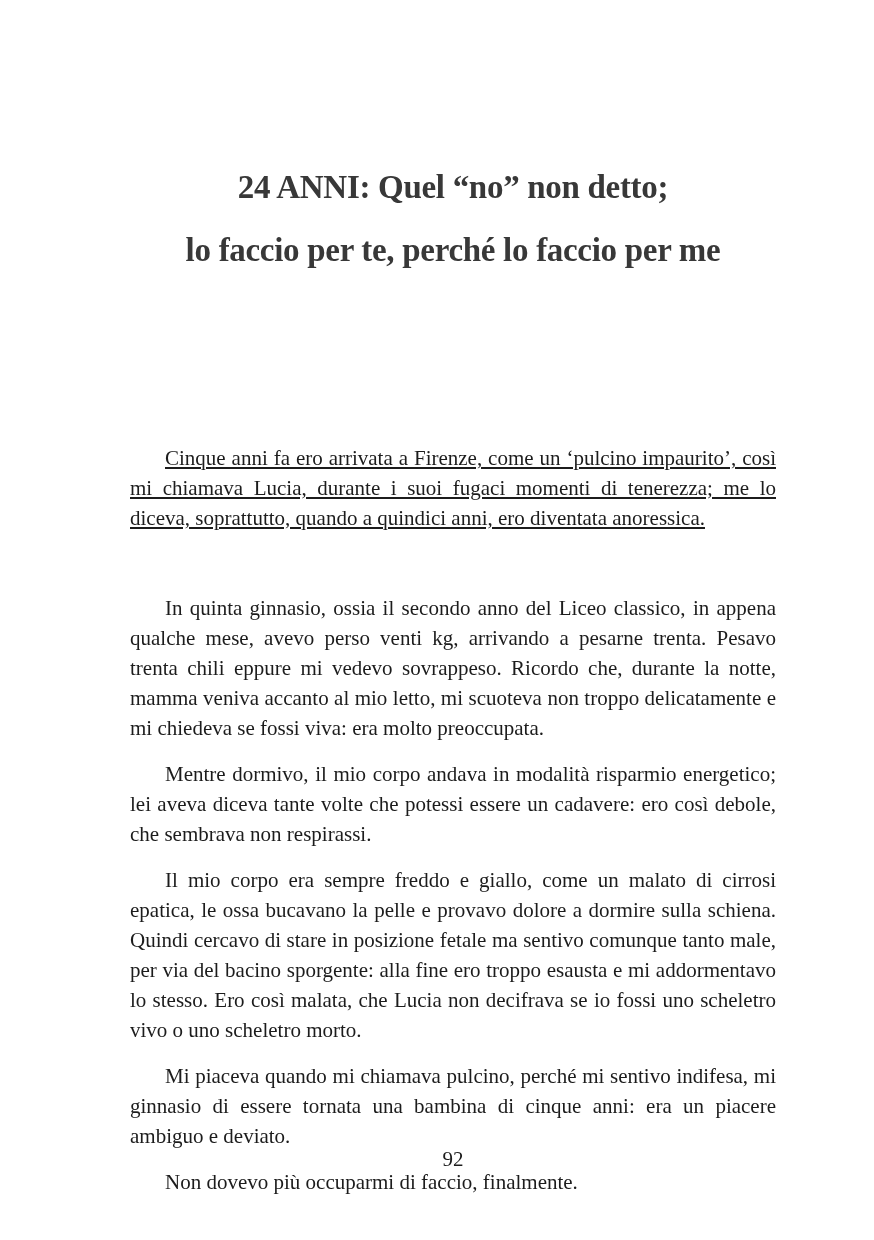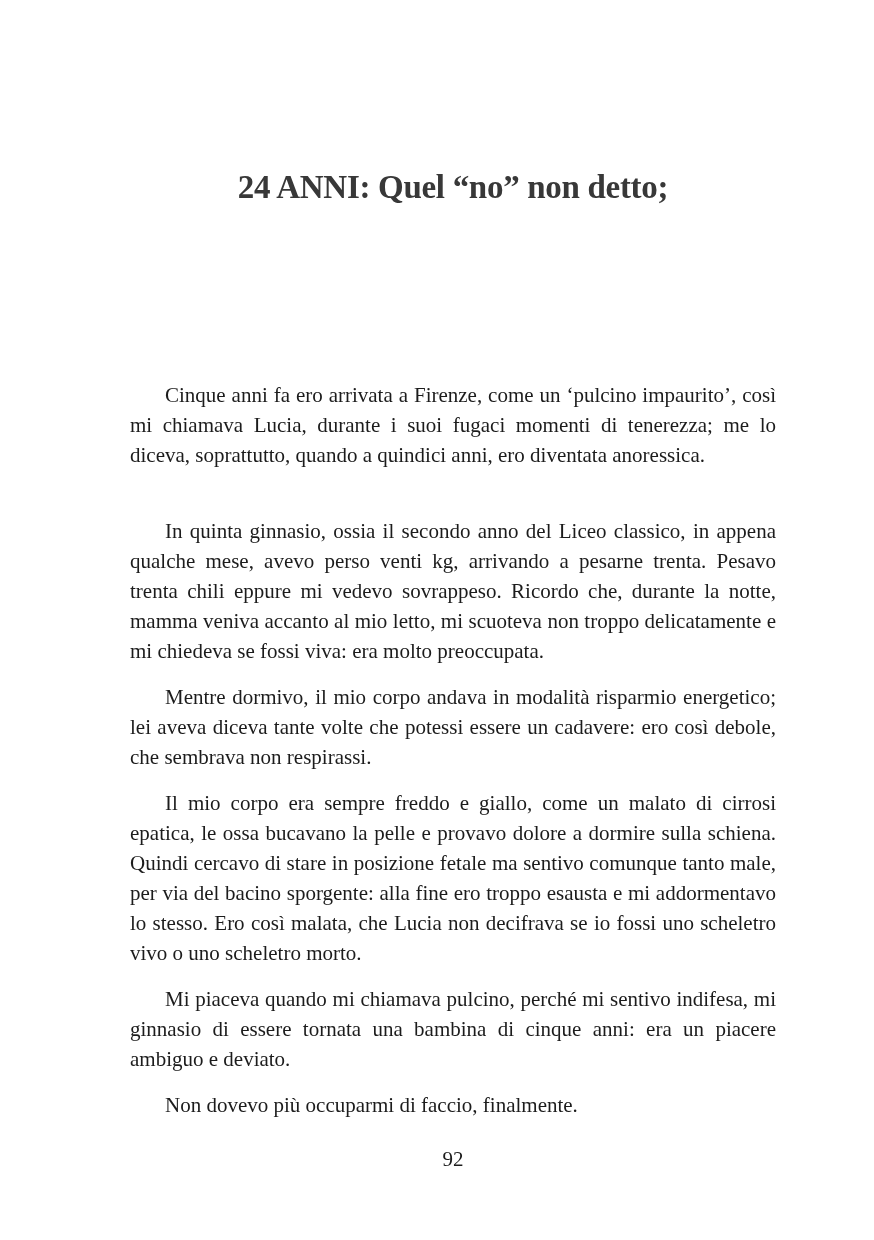--- a/index.html
+++ b/index.html
@@ -34,39 +34,41 @@
     margin: 137px auto 0 auto;
     font-size: 21px;
     line-height: 30px;
     color: #1c1c1c;
     text-align: justify;
   }
   .body-text p {
     text-indent: 35px;
   }
   .body-text p.gap-after {
-    margin-bottom: 30px;
+    margin-bottom: 44px;
+    text-decoration: underline;
   }
   .folio {
     position: absolute;
     bottom: 76px;
     left: 0;
     width: 100%;
     text-align: center;
     font-size: 21px;
     color: #1c1c1c;
   }
 </style>
 </head>
 <body>
 
 <div class="page">
 
   <h1 class="chapter-title">
     <span class="title-line">24 ANNI: Quel “no” non detto;</span>
+    <span class="title-line">lo faccio per te, perché lo faccio per me</span>
   </h1>
 
   <div class="body-text">
     <p class="gap-after">Cinque anni fa ero arrivata a Firenze, come un ‘pulcino impaurito’, così mi chiamava Lucia, durante i suoi fugaci momenti di tenerezza; me lo diceva, soprattutto, quando a quindici anni, ero diventata anoressica.</p>
     <p>In quinta ginnasio, ossia il secondo anno del Liceo classico, in appena qualche mese, avevo perso venti kg, arrivando a pesarne trenta. Pesavo trenta chili eppure mi vedevo sovrappeso. Ricordo che, durante la notte, mamma veniva accanto al mio letto, mi scuoteva non troppo delicatamente e mi chiedeva se fossi viva: era molto preoccupata.</p>
     <p>Mentre dormivo, il mio corpo andava in modalità risparmio energetico; lei aveva diceva tante volte che potessi essere un cadavere: ero così debole, che sembrava non respirassi.</p>
     <p>Il mio corpo era sempre freddo e giallo, come un malato di cirrosi epatica, le ossa bucavano la pelle e provavo dolore a dormire sulla schiena. Quindi cercavo di stare in posizione fetale ma sentivo comunque tanto male, per via del bacino sporgente: alla fine ero troppo esausta e mi addormentavo lo stesso. Ero così malata, che Lucia non decifrava se io fossi uno scheletro vivo o uno scheletro morto.</p>
     <p>Mi piaceva quando mi chiamava pulcino, perché mi sentivo indifesa, mi ginnasio di essere tornata una bambina di cinque anni: era un piacere ambiguo e deviato.</p>
     <p>Non dovevo più occuparmi di faccio, finalmente.</p>
   </div>

